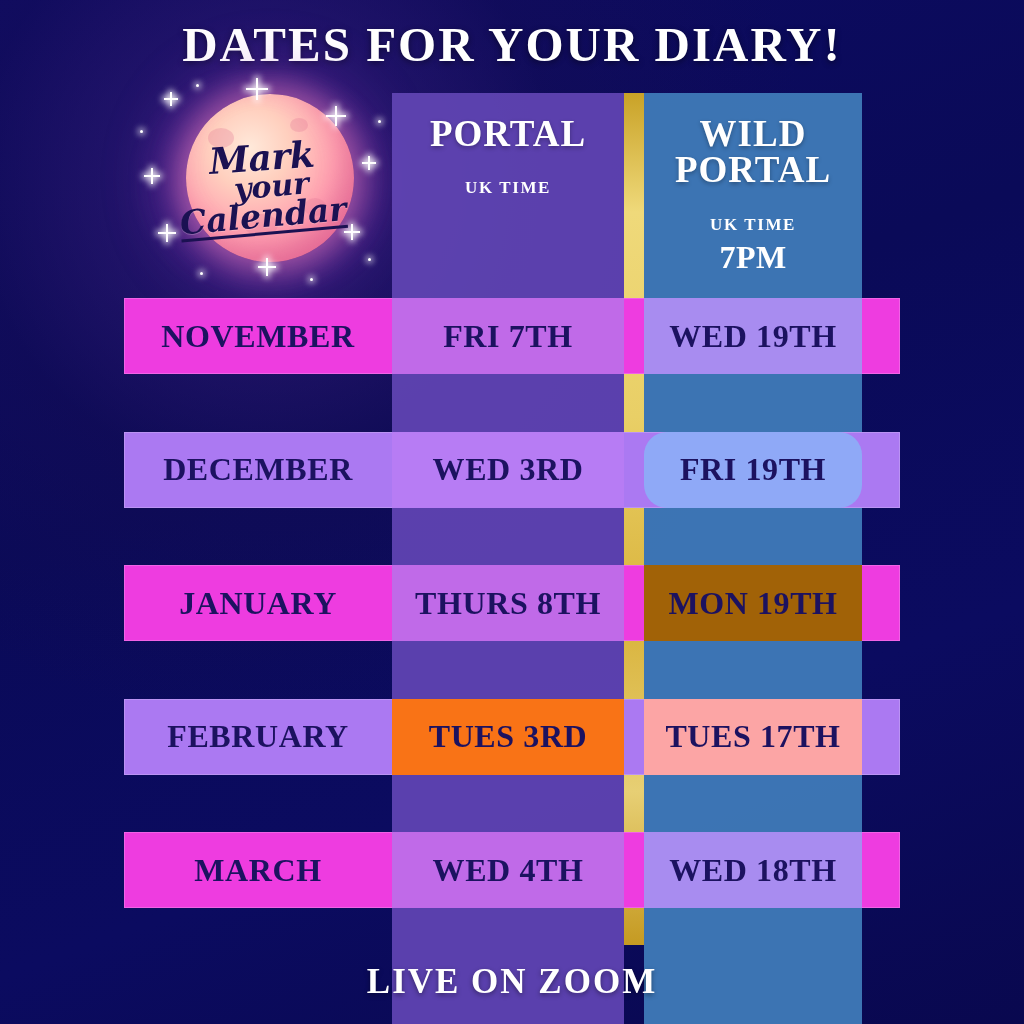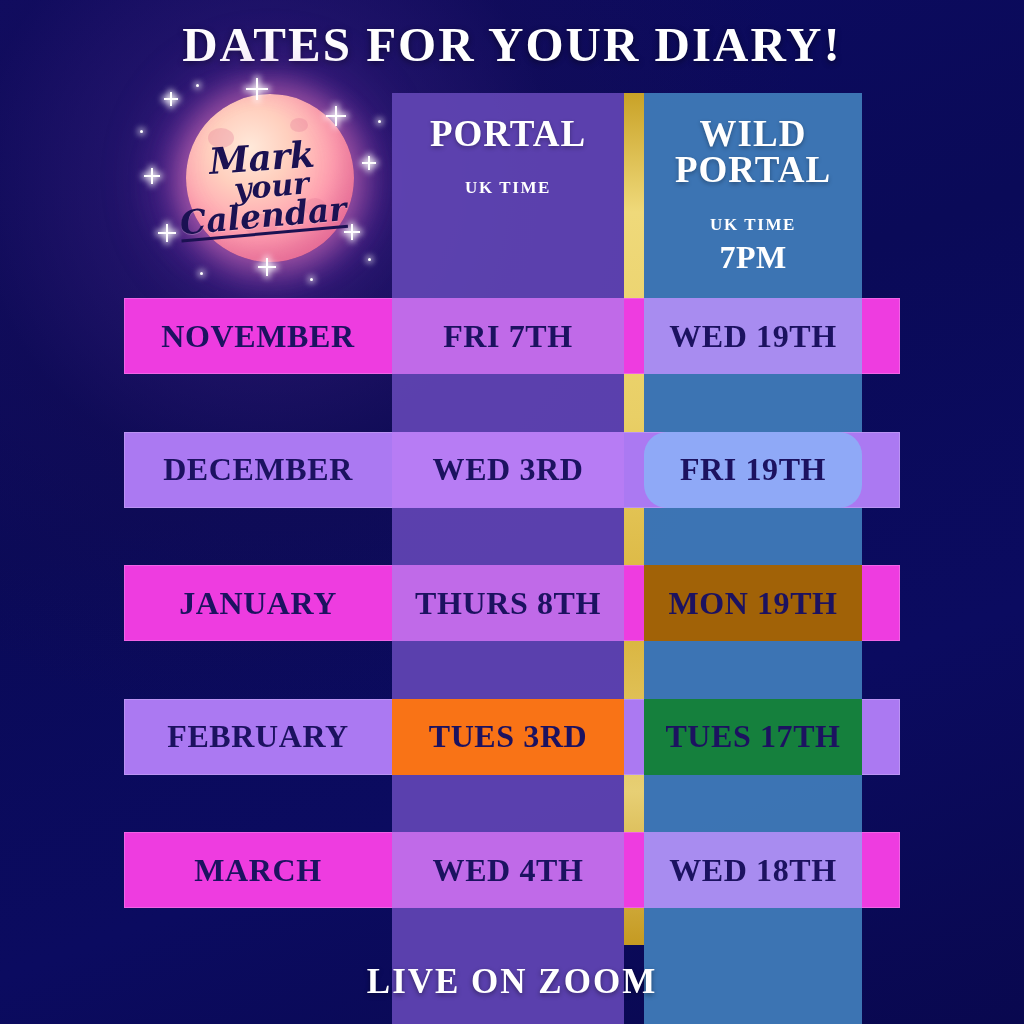--- a/index.html
+++ b/index.html
@@ -288,21 +288,21 @@
       <div class="row" style="top: 565px;">
         <div class="row-band" style="background: rgb(238, 60, 224);"></div>
         <div class="cell cell-month">JANUARY</div>
         <div class="cell cell-a" style="background: rgb(192, 106, 232);">THURS 8TH</div>
         <div class="cell cell-b" style="background: #a16207;">MON 19TH</div>
       </div>
       <div class="row" style="top: 698.5px;">
         <div class="row-band" style="background: rgb(171, 121, 242);"></div>
         <div class="cell cell-month">FEBRUARY</div>
         <div class="cell cell-a" style="background: #f97316;">TUES 3RD</div>
-        <div class="cell cell-b" style="background: #15803d;">TUES 17TH</div>
+        <div class="cell cell-b" style="background: #fca5a5;">TUES 17TH</div>
       </div>
       <div class="row" style="top: 832px;">
         <div class="row-band" style="background: rgb(238, 60, 224);"></div>
         <div class="cell cell-month">MARCH</div>
         <div class="cell cell-a" style="background: rgb(192, 106, 232);">WED 4TH</div>
         <div class="cell cell-b" style="background: rgb(168, 140, 240);">WED 18TH</div>
       </div>
     </div>
 
   <div class="footer">LIVE ON ZOOM</div>

